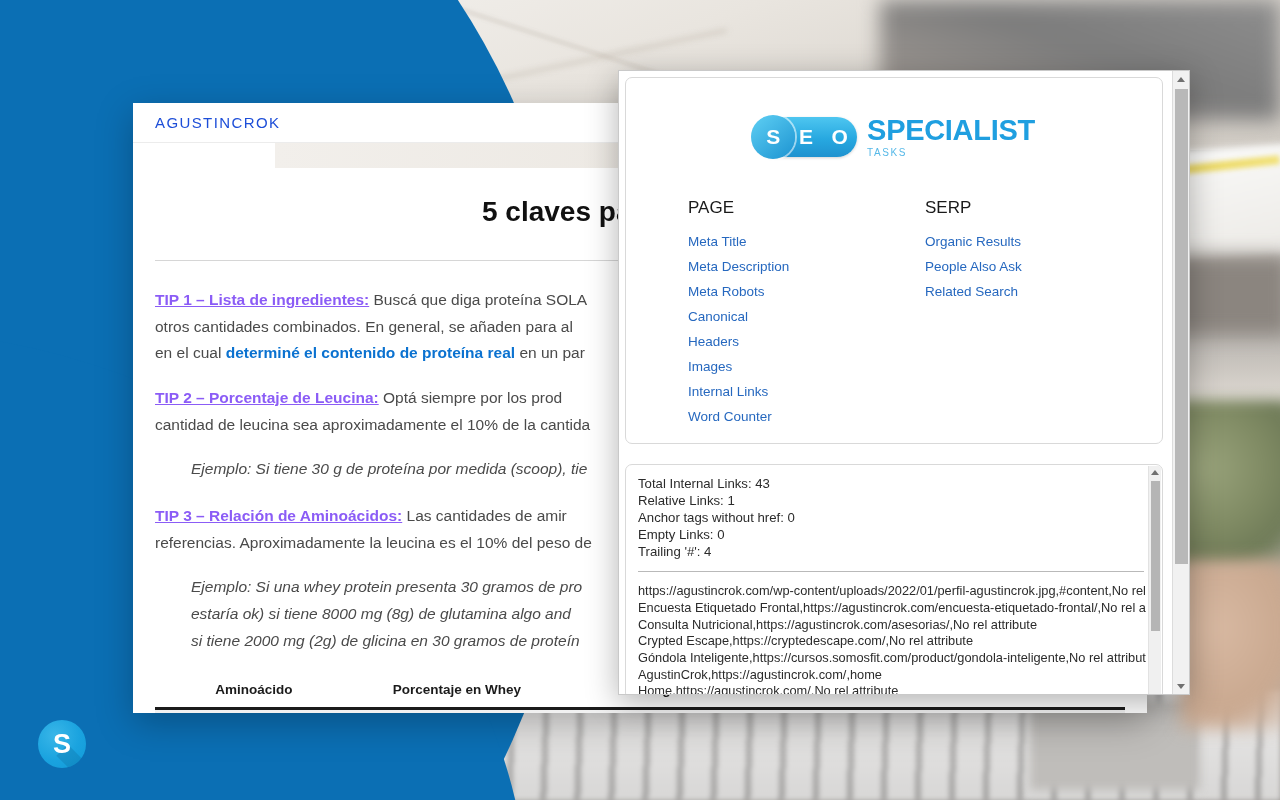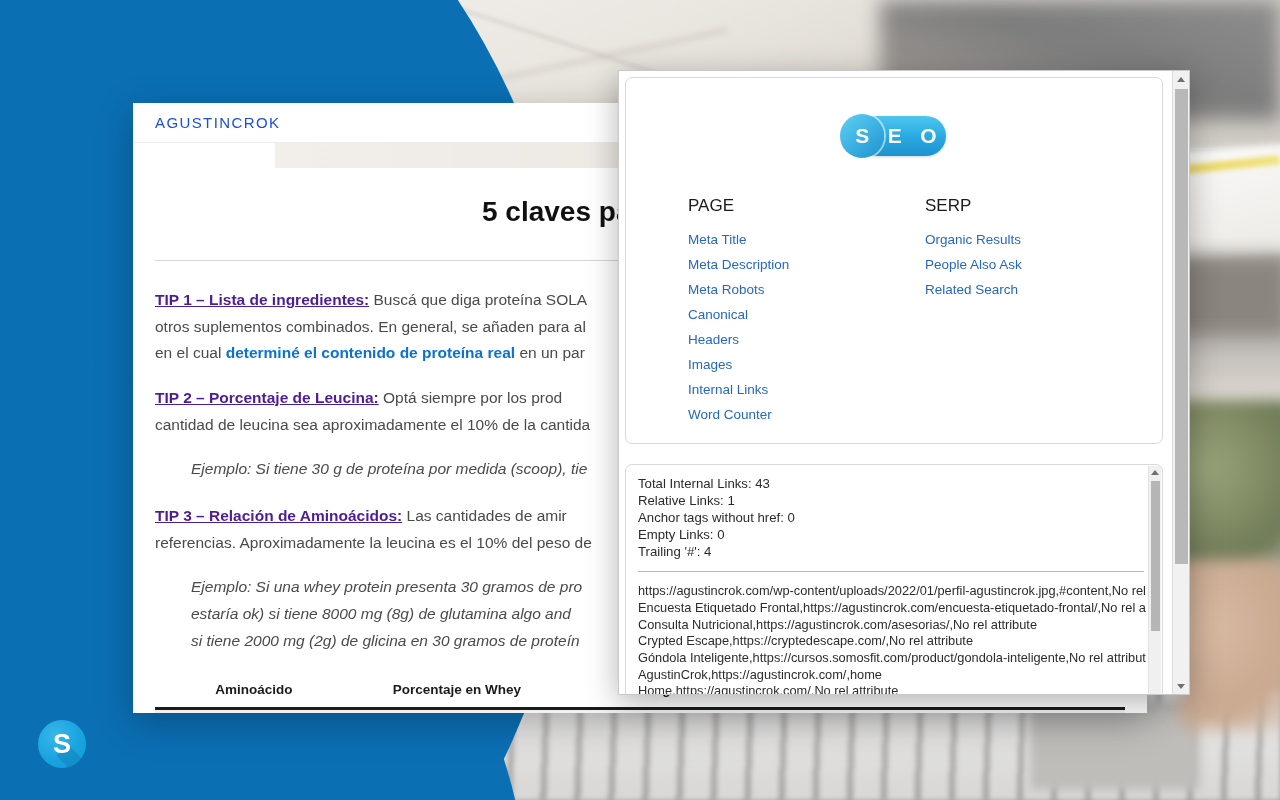--- a/index.html
+++ b/index.html
@@ -107,21 +107,21 @@
   .doc-title {
     text-align:center; font-size:28px; font-weight:bold; color:#111;
     margin-top:28px; white-space:nowrap;
   }
   .doc-rule { height:1px; background:#d6d6d6; margin:32px 22px 0 22px; }
   .doc-body { padding:26px 22px 0 22px; }
   .doc-p {
     font-size:15.5px; line-height:1.72; color:#4a4a4a; text-align:justify;
     margin-bottom:18px; white-space:nowrap; overflow:hidden;
   }
-  .doc-p u.tip { text-decoration:underline; font-weight:bold; color:#4c1d95; }
+  .doc-p u.tip { text-decoration:underline; font-weight:bold; color:#8b5cf6; }
   .doc-link { color:#0b72d0; font-weight:bold; }
   .doc-ex {
     font-style:italic; font-size:15.5px; line-height:1.72; color:#4a4a4a;
     margin:0 0 20px 36px; white-space:nowrap; overflow:hidden;
   }
   .doc-table { margin-top:18px; width:100%; border-collapse:collapse; }
   .doc-table th {
     font-size:13.5px; font-weight:bold; color:#1b1b1b; padding:8px 0 10px 0;
     border-bottom:3px solid #1b1b1b; text-align:right;
   }
@@ -261,21 +261,21 @@
     </div>
 
     <div class="doc-hero"></div>
 
     <div class="doc-title">5 claves para elegir una</div>
 
     <div class="doc-rule"></div>
 
     <div class="doc-body">
 
-      <p class="doc-p"><u class="tip">TIP 1 – Lista de ingredientes:</u><span> Buscá que diga proteína SOLA</span><br><span>otros suplementos combinados. En general, se añaden para al</span><br><span>en el cual </span><span class="doc-link">determiné el contenido de proteína real</span><span> en un par</span></p>
+      <p class="doc-p"><u class="tip">TIP 1 – Lista de ingredientes:</u><span> Buscá que diga proteína SOLA</span><br><span>otros cantidades combinados. En general, se añaden para al</span><br><span>en el cual </span><span class="doc-link">determiné el contenido de proteína real</span><span> en un par</span></p>
 
       <p class="doc-p"><u class="tip">TIP 2 – Porcentaje de Leucina:</u><span> Optá siempre por los prod</span><br><span>cantidad de leucina sea aproximadamente el 10% de la cantida</span></p>
 
       <p class="doc-ex">Ejemplo: Si tiene 30 g de proteína por medida (scoop), tie</p>
 
       <p class="doc-p"><u class="tip">TIP 3 – Relación de Aminoácidos:</u><span> Las cantidades de amir</span><br><span>referencias. Aproximadamente la leucina es el 10% del peso de</span></p>
 
       <p class="doc-ex"><span>Ejemplo: Si una whey protein presenta 30 gramos de pro</span><br><span>estaría ok) si tiene 8000 mg (8g) de glutamina algo and</span><br><span>si tiene 2000 mg (2g) de glicina en 30 gramos de proteín</span></p>
 
       <table class="doc-table">
@@ -307,20 +307,24 @@
 
       <div class="card card-top">
 
         <div class="logo-wrap">
           <div class="logo-pill">
             <div class="circ"></div>
             <span class="ltr s">S</span>
             <span class="ltr">E</span>
             <span class="ltr">O</span>
           </div>
+          <div class="logo-txt">
+            <span class="t1">SPECIALIST</span>
+            <span class="t2">TASKS</span>
+          </div>
         </div>
 
         <div class="cols">
 
           <div class="col">
             <div class="col-h">PAGE</div>
             <div><a class="col-item">Meta Title</a></div>
             <div><a class="col-item">Meta Description</a></div>
             <div><a class="col-item">Meta Robots</a></div>
             <div><a class="col-item">Canonical</a></div>

